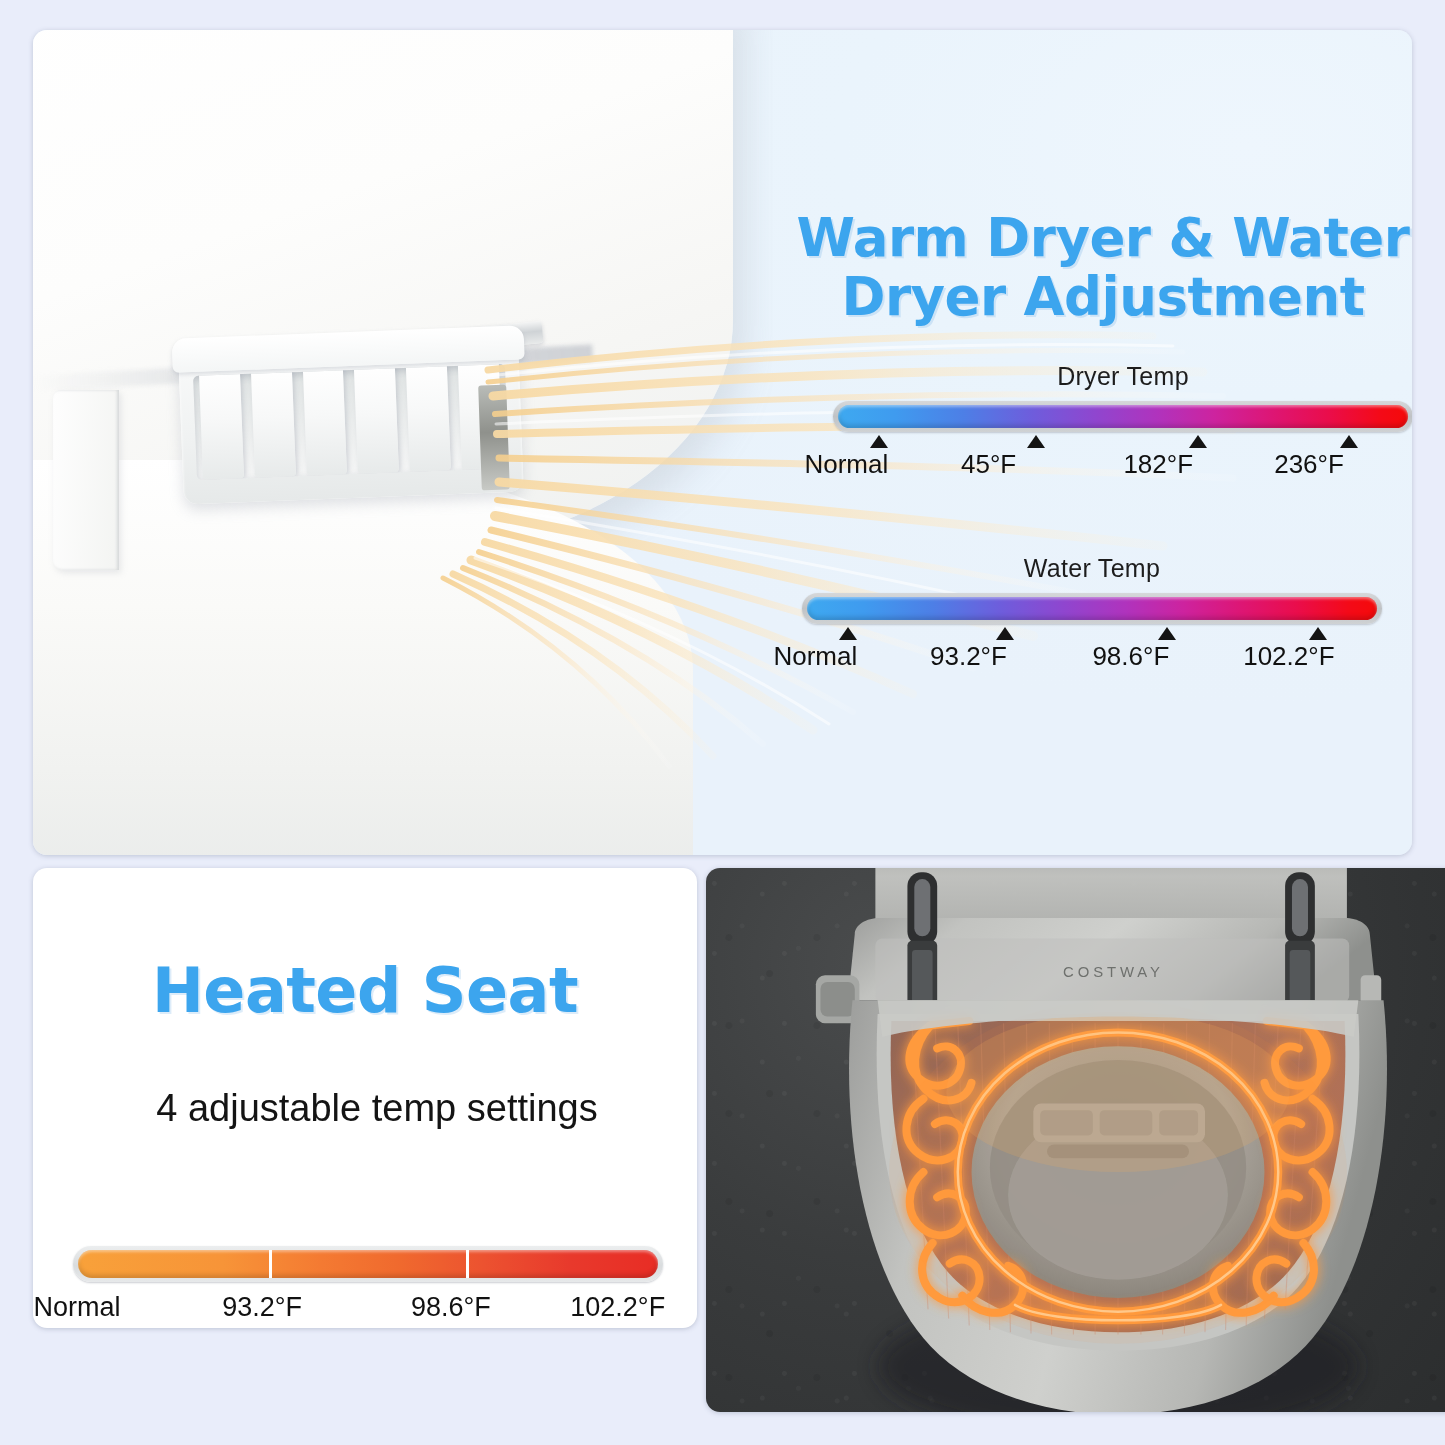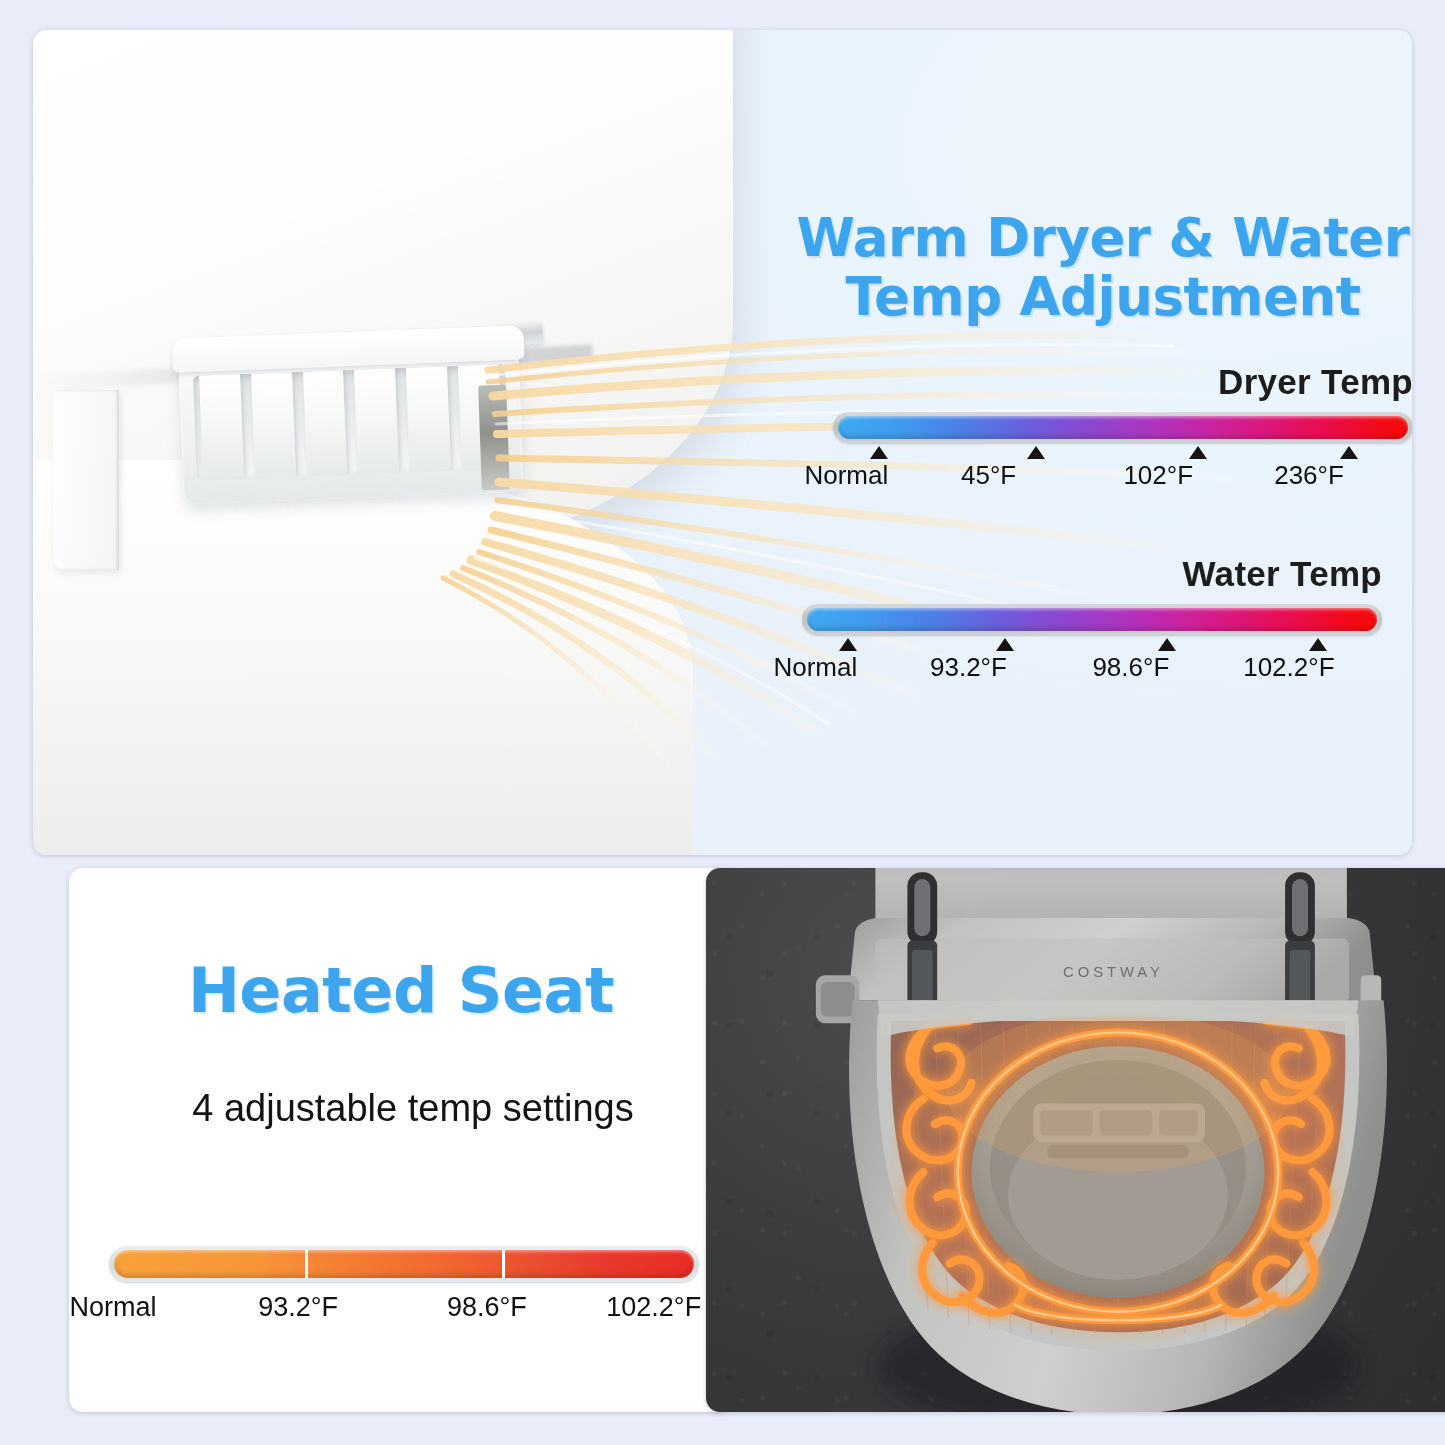--- a/index.html
+++ b/index.html
@@ -162,24 +162,24 @@
     letter-spacing: -0.5px;
     text-shadow: 2px 2px 0 rgba(150,195,235,0.35);
   }
 
   
   .scale-group { position: absolute; width: 580px; }
   #scale-dryer { left: 800px; top: 332px; }
   #scale-water { left: 769px; top: 524px; }
 
   .scale-title {
-    text-align: right;
+    text-align: center;
     font-family: "Liberation Sans", sans-serif;
-    font-weight: 700;
-    font-size: 35px;
+    font-weight: 400;
+    font-size: 25px;
     color: #1d1d1d;
     letter-spacing: 0.3px;
     margin-bottom: 10px;
   }
   .bar-outer {
     position: relative;
     height: 31px;
     border-radius: 16px;
     background: linear-gradient(180deg, #d6d8da 0%, #bfc2c5 50%, #cfd2d4 100%);
     padding: 4px 5px;
@@ -233,23 +233,22 @@
     font-size: 26px;
     color: #111111;
     white-space: nowrap;
   }
 
   
   #panel-bl {
     left: 33px;
     top: 868px;
     width: 664px;
-    height: 544px;
+    height: 460px;
     background: #ffffff;
-    margin-left: 36px;
   }
   .bl-title {
     position: absolute;
     top: 86px;
     left: 0;
     width: 100%;
     text-align: center;
     color: #3ca5ee;
     font-family: "DejaVu Sans", sans-serif;
     font-weight: bold;
@@ -372,40 +371,40 @@
       <g fill="none" stroke="#ffffff" stroke-opacity="0.55" stroke-linecap="round">
         <path d="M456,346 C660,324 900,310 1140,316" stroke-width="3"></path>
         <path d="M463,394 C685,384 925,376 1195,384" stroke-width="3"></path>
         <path d="M463,478 C660,510 850,546 1030,588" stroke-width="3"></path>
         <path d="M442,528 C578,574 694,628 796,694" stroke-width="3"></path>
       </g>
     </svg>
 
     <div class="headline">
       <div>Warm Dryer &amp; Water</div>
-      <div>Temp Adjustment</div>
+      <div>Dryer Adjustment</div>
     </div>
 
     <div class="scale-group" id="scale-dryer">
       <div class="scale-title">Dryer Temp</div>
       <div class="bar-outer">
         <div class="bar-fill"></div>
       </div>
       <div class="ticks">
         <div class="tick" style="left:8%">
           <span class="tick-mark"></span>
           <span class="tick-label">Normal</span>
         </div>
         <div class="tick" style="left:35%">
           <span class="tick-mark"></span>
           <span class="tick-label">45°F</span>
         </div>
         <div class="tick" style="left:63%">
           <span class="tick-mark"></span>
-          <span class="tick-label">102°F</span>
+          <span class="tick-label">182°F</span>
         </div>
         <div class="tick" style="left:89%">
           <span class="tick-mark"></span>
           <span class="tick-label">236°F</span>
         </div>
       </div>
     </div>
 
     <div class="scale-group" id="scale-water">
       <div class="scale-title">Water Temp</div>

